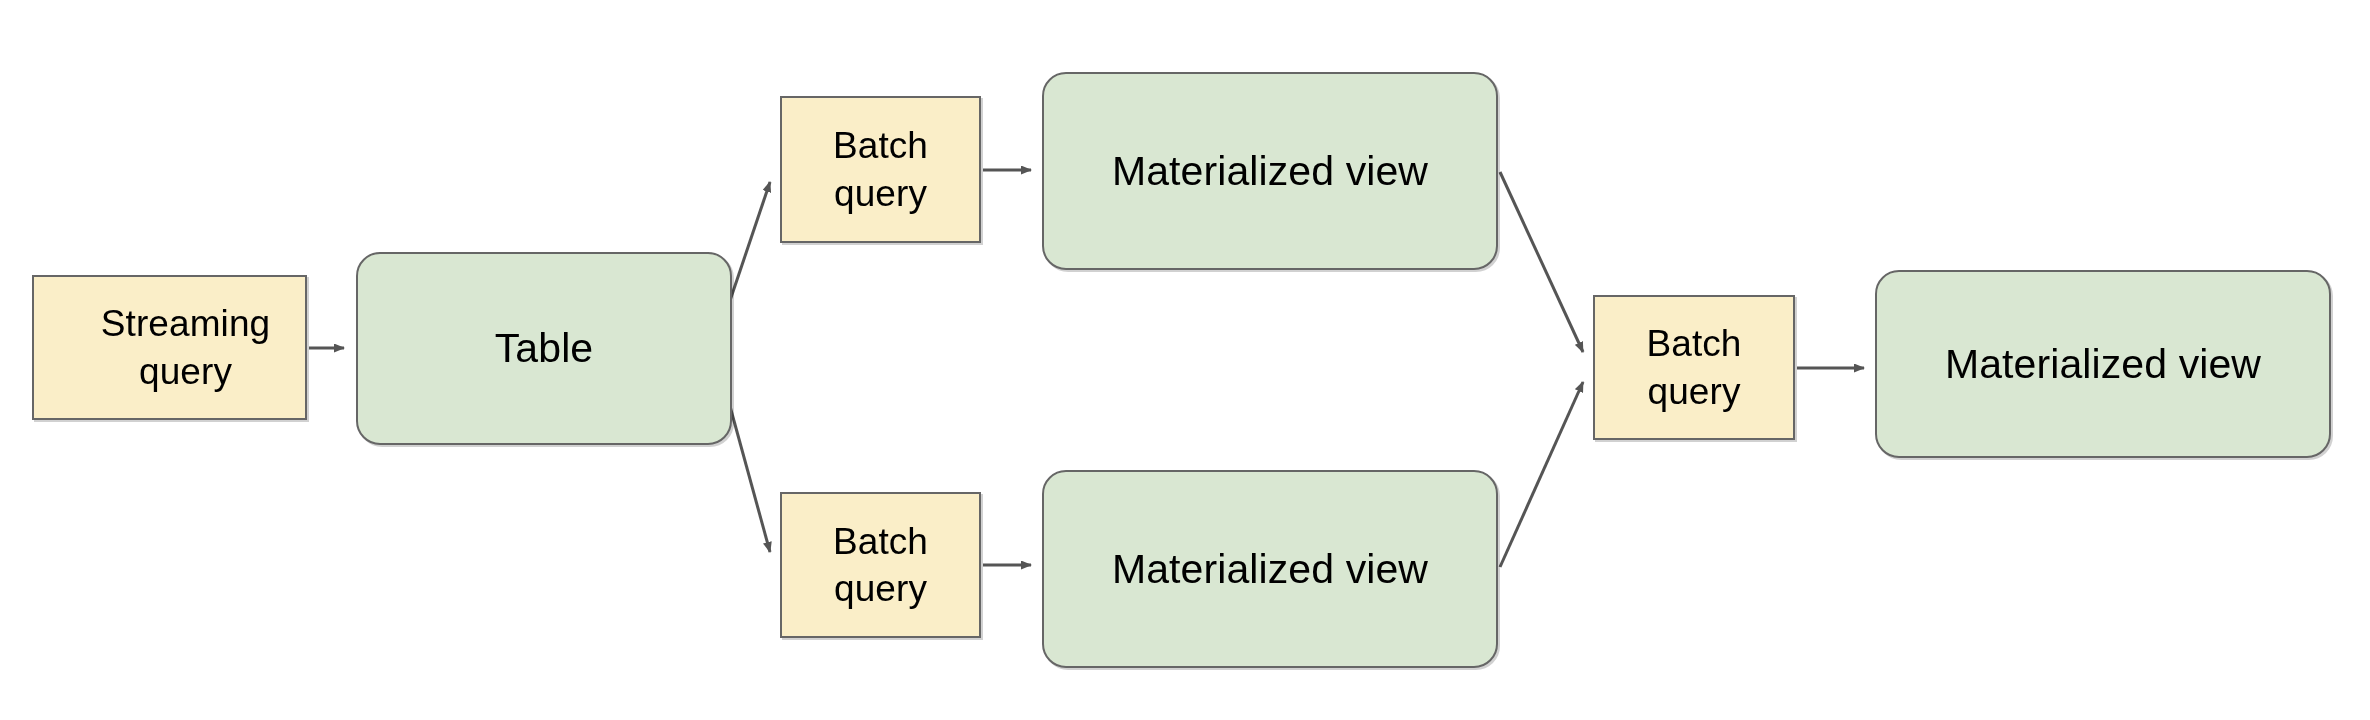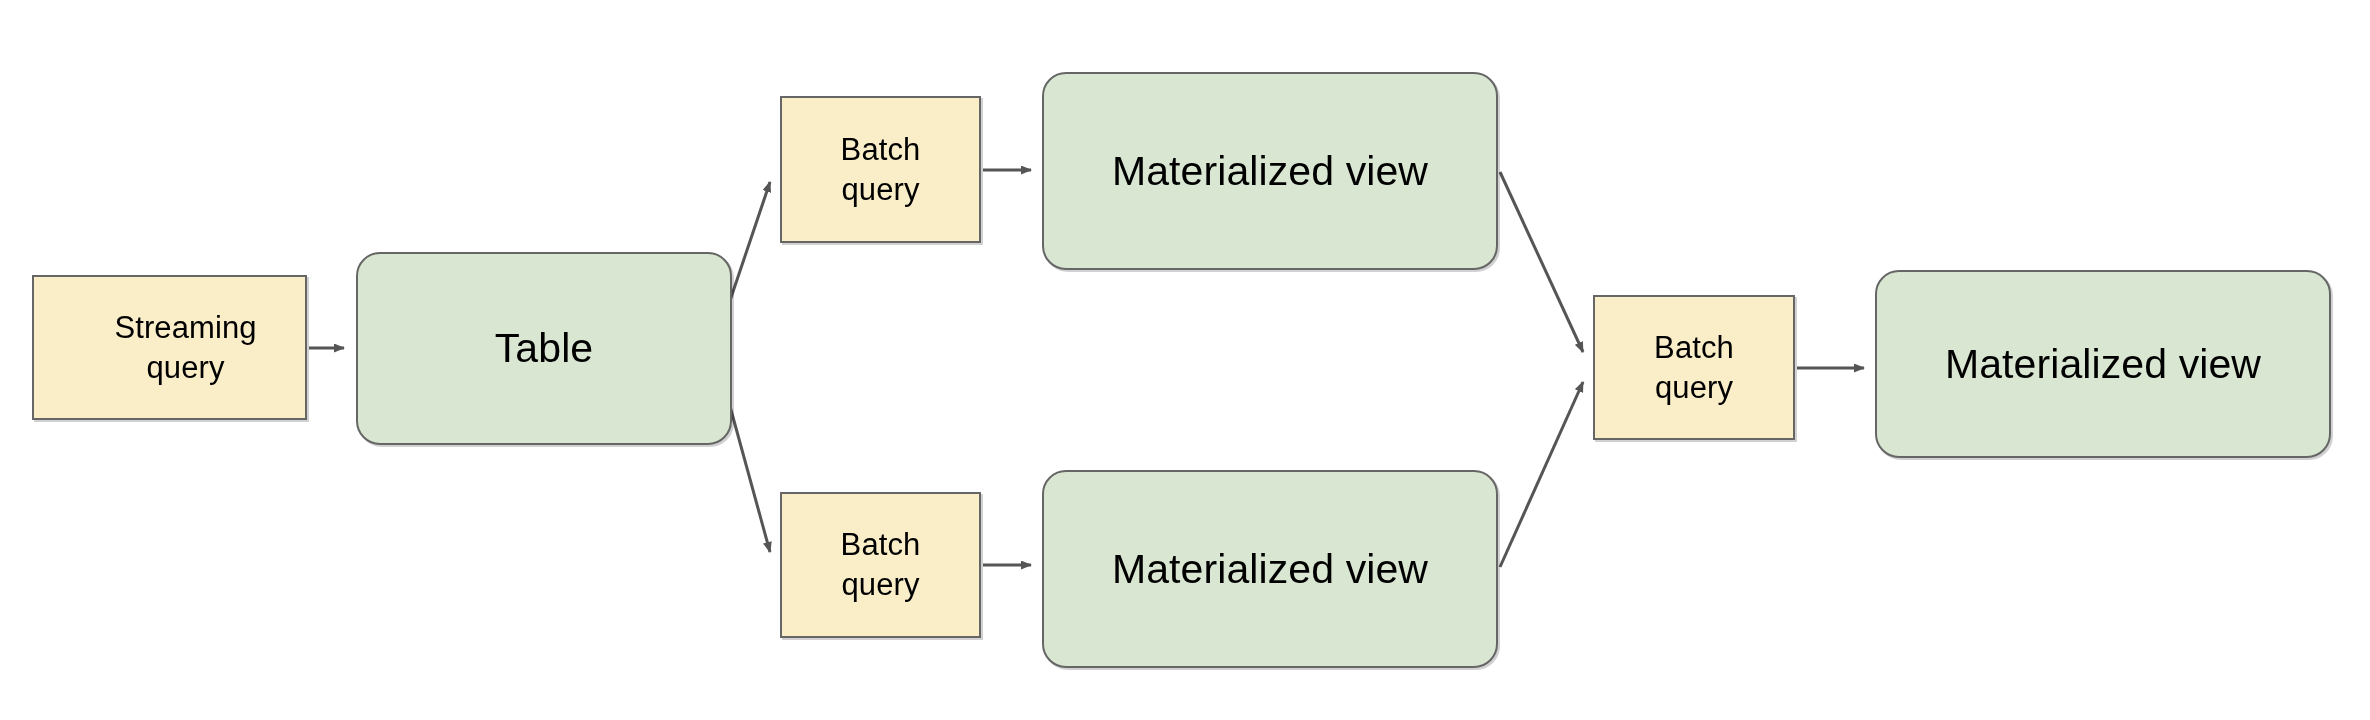--- a/index.html
+++ b/index.html
@@ -38,21 +38,21 @@
     color: #000000;
     border: 2px solid #666666;
     box-shadow: 2px 2px 0 rgba(0,0,0,0.18);
     line-height: 1.28;
     white-space: pre-line;
     letter-spacing: 0.1px;
   }
   .node-process {
     background: #faeec8;
     border-radius: 0;
-    font-size: 31px;
+    font-size: 37px;
   }
   .node-store {
     background: #d9e7d2;
     border-radius: 24px;
     font-size: 41px;
   }
   .node-label {
     display: block;
     white-space: pre-line;
   }

